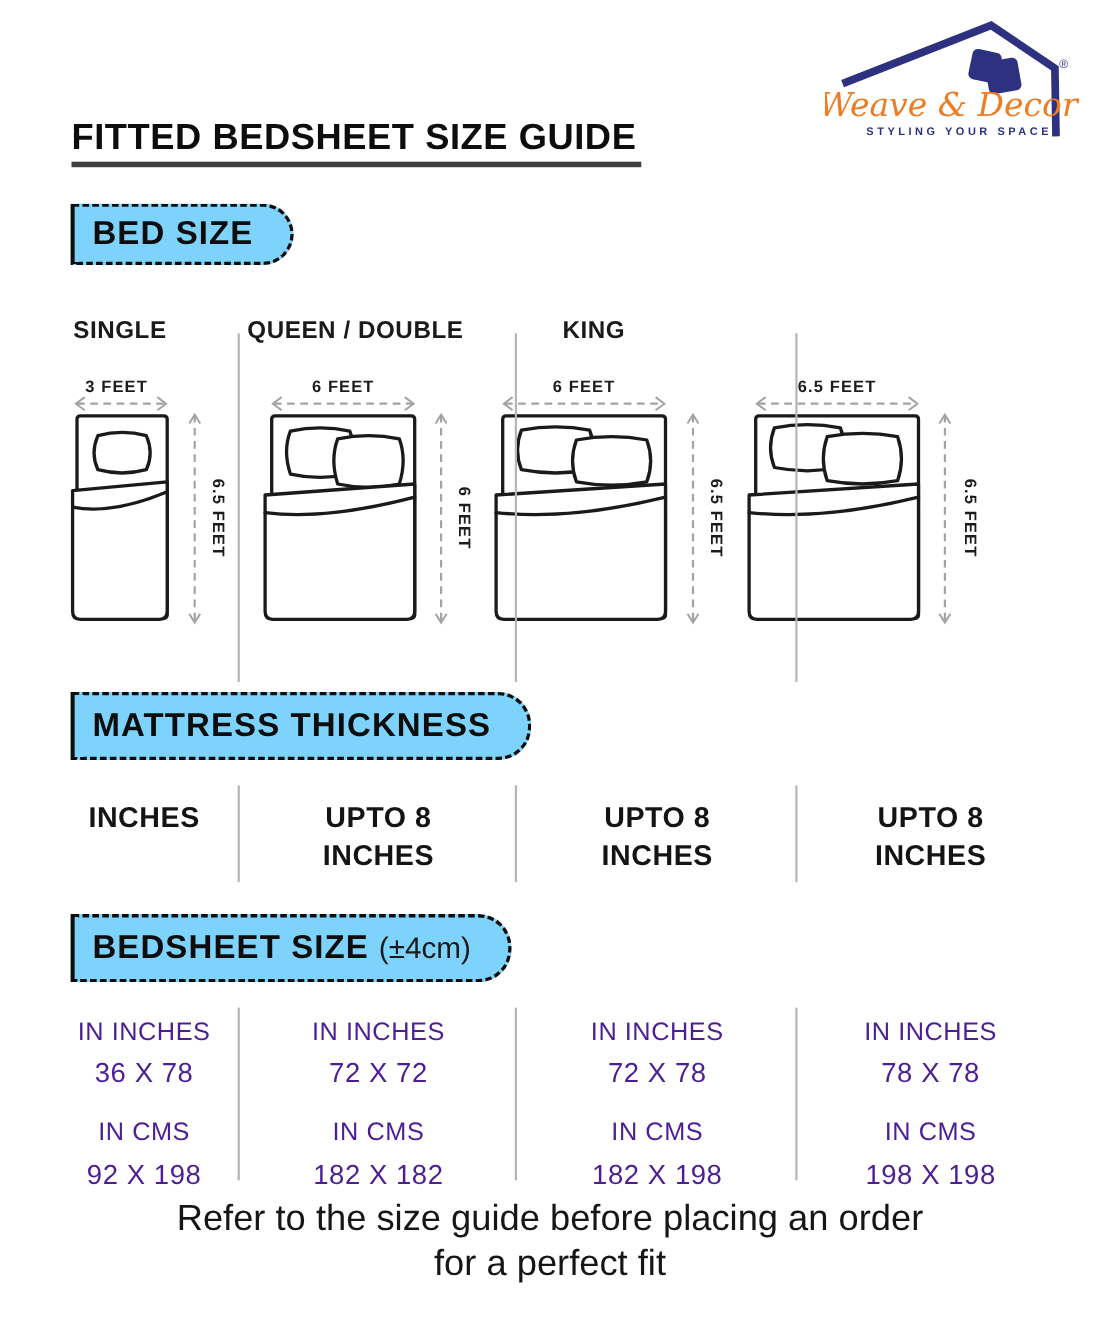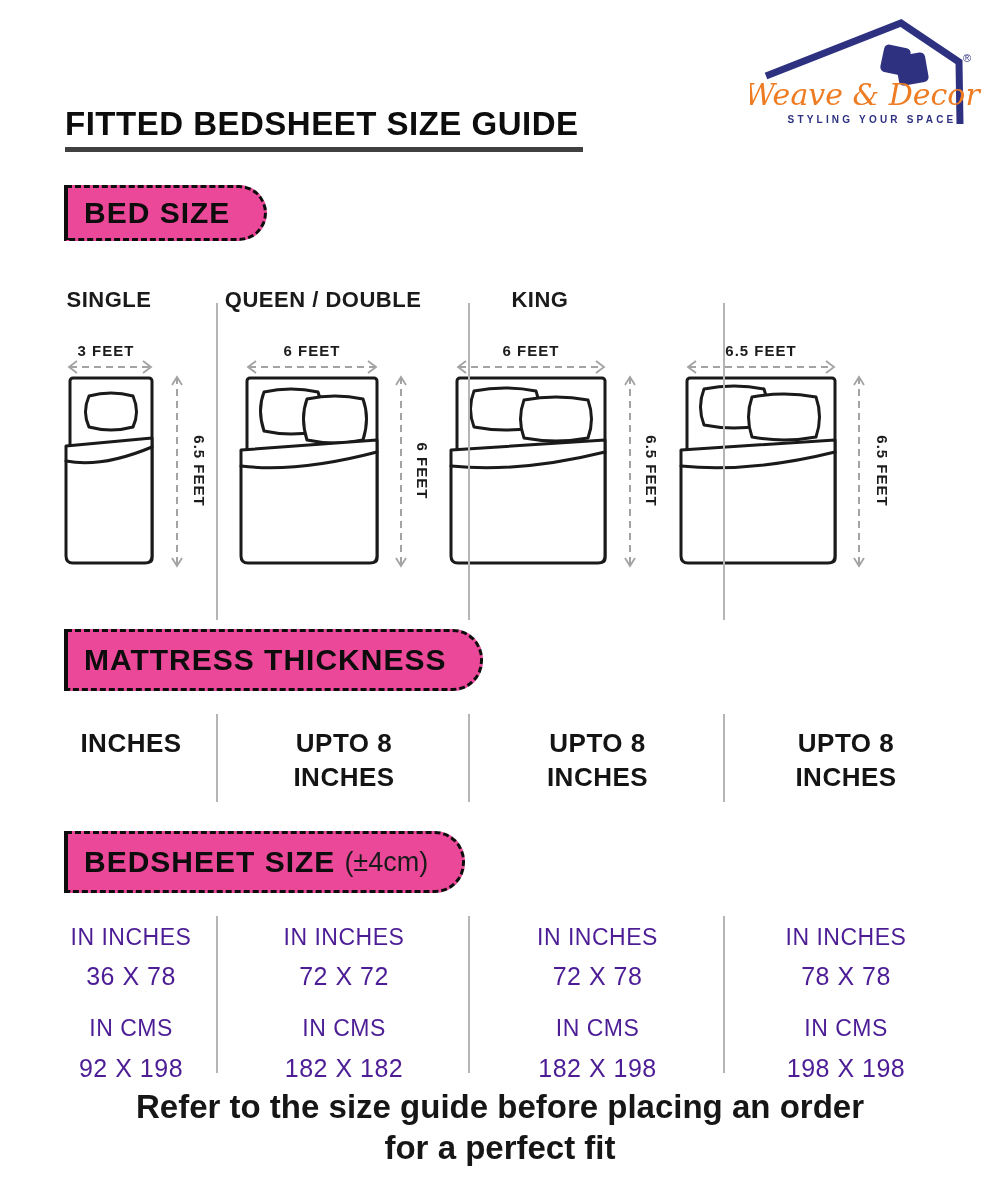--- a/index.html
+++ b/index.html
@@ -16,21 +16,21 @@
   .brand-reg { font-family:"Liberation Sans",sans-serif; font-size:11px; fill:#2e3180; }
 
   
   .title { position:absolute; top:107px; left:65px; font-size:33px; font-weight:800;
            letter-spacing:0.5px; line-height:1; color:#0d0d0d;
            border-bottom:5px solid #404040; padding:0 4px 7px 0; white-space:nowrap; }
 
   
   .pill { position:absolute; display:flex; align-items:center; box-sizing:border-box;
           border:3px dashed #0d0d0d; border-left:4px solid #0d0d0d;
-          border-radius:0 30px 30px 0; padding:0 34px 0 16px; background:#ec4899; }
+          border-radius:0 30px 30px 0; padding:0 34px 0 16px; background:#7dd3fc; }
   .pill-text { font-size:30px; font-weight:800; letter-spacing:1px; color:#0d0d0d; white-space:nowrap; }
   .pill-tolerance { font-size:27px; font-weight:400; letter-spacing:0; margin-left:9px; color:#1a1a1a; }
   #bed-size-pill { top:185px; left:64px; height:56px; }
   #mattress-pill { top:629px; left:64px; height:62px; }
   #bedsheet-pill { top:831px; left:64px; height:62px; }
 
   
   .beds-row { position:absolute; top:285px; left:0; width:904px; height:335px; display:flex; }
   .bed-col { position:relative; height:100%; }
   .col-1 { width:218px; } .col-2 { width:252px; } .col-3 { width:255px; } .col-4 { width:275px; }
@@ -57,21 +57,21 @@
 
   
   .sheet-row { position:absolute; top:920px; left:0; width:1000px; display:flex; text-align:center; }
   .s-col { box-sizing:border-box; color:#4c1d95; }
   .s-label { font-size:23px; font-weight:400; letter-spacing:0.5px; }
   .s-val   { font-size:25px; font-weight:400; letter-spacing:0.5px; }
   .s-l1 { margin-top:4px; } .s-v1 { margin-top:11px; } .s-l2 { margin-top:24px; } .s-v2 { margin-top:12px; }
 
   
   .footer { position:absolute; top:1086px; left:0; width:1000px; text-align:center;
-            font-size:33px; font-weight:700; color:#161616; line-height:41px; }
+            font-size:33px; font-weight:400; color:#161616; line-height:41px; }
 </style>
 </head>
 <body>
 
 <div class="page">
 
   <svg class="logo" viewBox="0 0 235 118">
     <path class="roof" d="M 16,64 L 151,11 L 209,50 L 210,112"></path>
     <g>
       <rect class="logo-pillow" x="132" y="34" width="27" height="28" rx="5" transform="rotate(12 145 48)"></rect>

